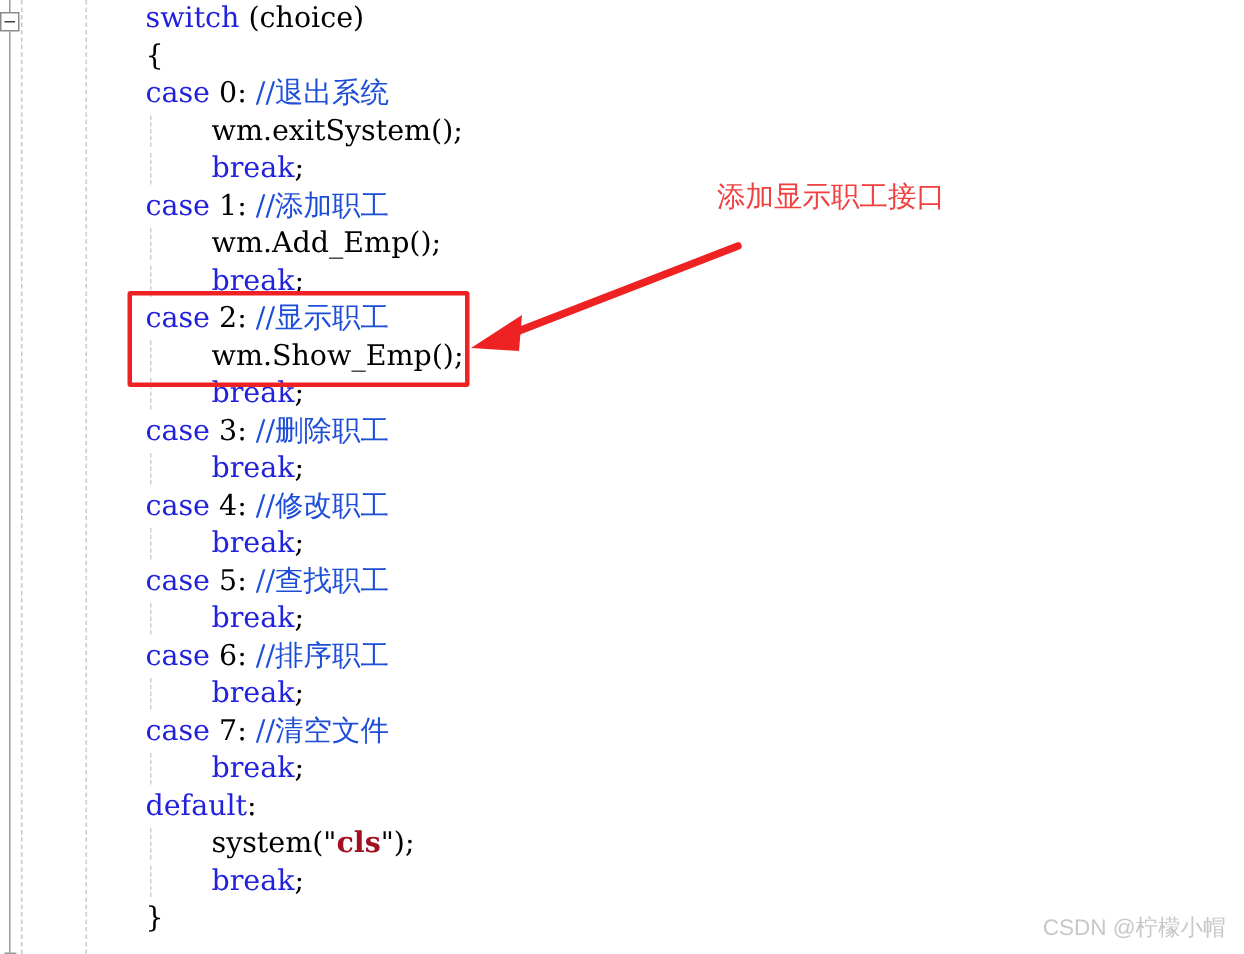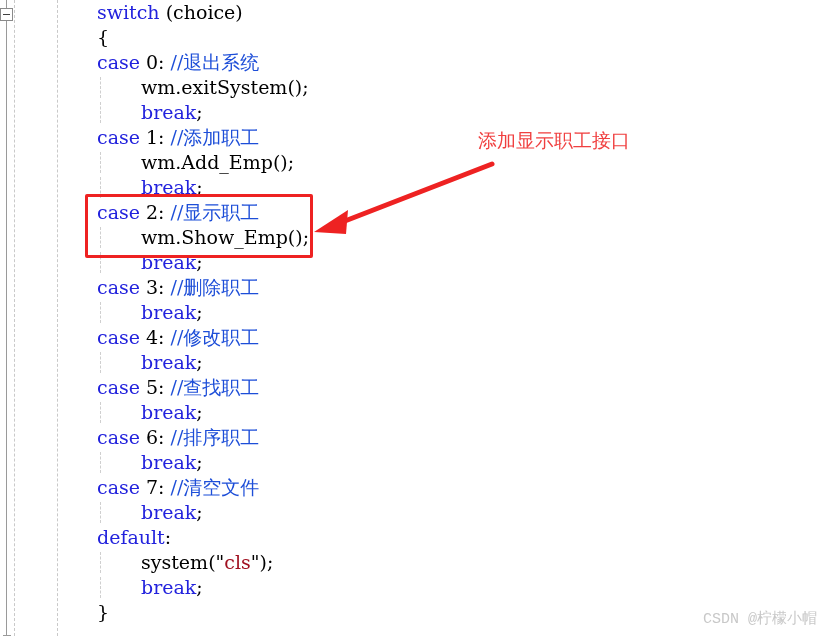--- a/index.html
+++ b/index.html
@@ -73,21 +73,21 @@
     line-height: 25px;
     white-space: pre;
     color: #000000;
   }
   .line {
     height: 25px;
     position: relative;
   }
   .kw   { color: #2222dd; }
   .cmt  { color: #1d4ed8; }
-  .str  { color: #a01020; }
+  .str  { color: #a01020; font-weight: bold; }
   .pl   { color: #000000; }
   .ind  { display: inline-block; width: 44px; }
 
   
   .stub {
     position: absolute;
     left: 3px;
     top: 2px;
     width: 0;
     height: 21px;
@@ -114,33 +114,33 @@
     top: 150px;
     width: 210px;
     height: 100px;
     overflow: visible;
   }
 
   
   .anno-label {
     position: absolute;
     left: 478px;
-    top: 128px;
+    top: 118px;
     font-family: Liberation Mono, monospace;
     font-size: 19px;
     color: #f04040;
     white-space: nowrap;
   }
 
   
   .watermark {
     position: absolute;
     right: 12px;
     bottom: 8px;
-    font-family: Liberation Mono, monospace;
+    font-family: Liberation Sans, sans-serif;
     font-size: 15px;
     color: #c8c8c8;
     white-space: nowrap;
   }
 </style>
 </head>
 <body>
 
 <div id="screenshot">
 

